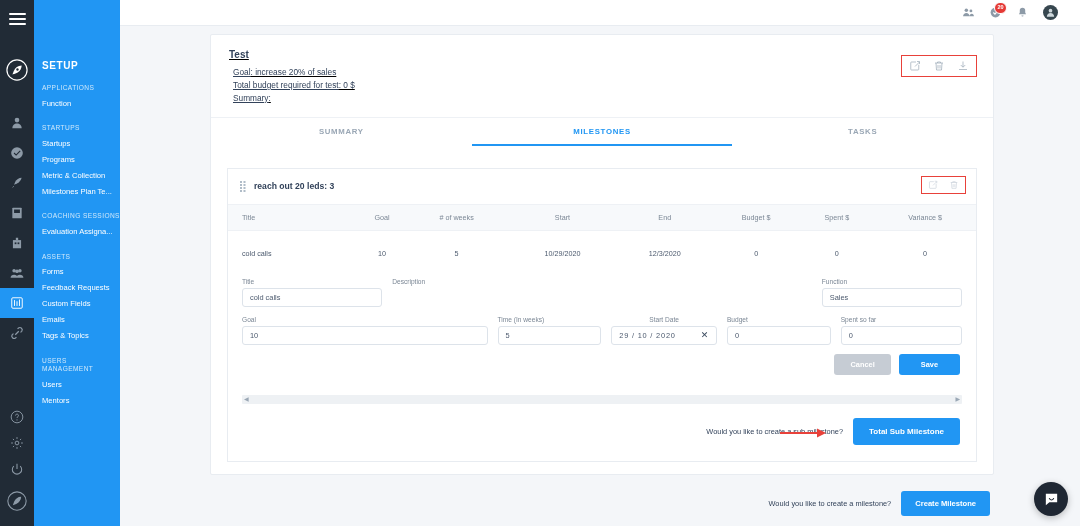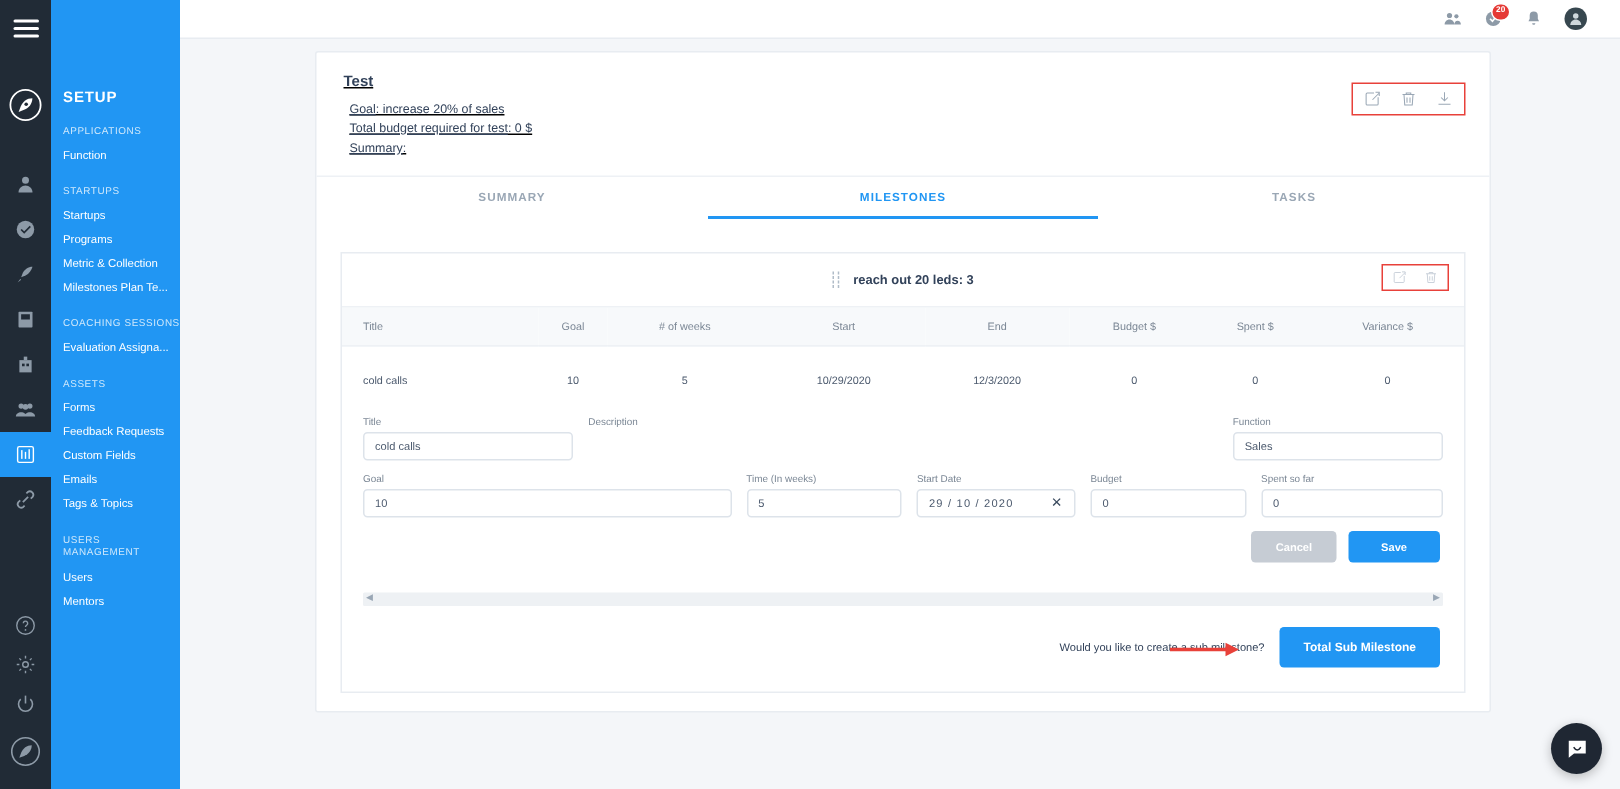--- a/index.html
+++ b/index.html
@@ -103,21 +103,21 @@
   
   .tabs { display:flex; border-top:1px solid #eef1f5; }
   .tab {
     flex:1; text-align:center; padding:9px 0 8px 0; font-size:7.8px; letter-spacing:.7px;
     color:#9aa7b5; font-weight:bold; cursor:pointer; border-bottom:2px solid transparent;
   }
   .tab.active { color:#2196f3; border-bottom:2px solid #2196f3; }
 
   
   .ms-outer { margin: 22px 16px 0 16px; border:1px solid #e8ecf1; background:#fff; }
-  .ms-head { padding:11px 12px; display:flex; align-items:center; position:relative; border-bottom:1px solid #eef1f5;justify-content:center;}
+  .ms-head { padding:11px 12px; display:flex; align-items:center; position:relative; border-bottom:1px solid #eef1f5;}
   .grip { display:inline-block; width:6px; margin-right:8px; cursor:grab; }
   .grip i { display:block; width:1.6px; height:1.6px; background:#b0bcc8; margin:1.4px 0; box-shadow: 3.5px 0 0 #b0bcc8; }
   .ms-name { font-size:8.6px; font-weight:bold; color:#32425a; }
   .ms-actions {
     position:absolute; right:10px; top:7px; border:1.5px solid #e8413a;
     padding:3px 6px; display:flex; gap:11px; align-items:center;
   }
   .ms-actions .act { cursor:pointer; display:flex; }
   .ms-actions .act svg { width:10px; height:10px; fill:none; stroke:#c3ccd6; stroke-width:1.4; }
 
@@ -473,21 +473,21 @@
 
             <div class="row">
               <div class="field" style="width:251px;">
                 <label>Goal</label>
                 <div class="inp">10</div>
               </div>
               <div class="field" style="width:106px;">
                 <label>Time (In weeks)</label>
                 <div class="inp">5</div>
               </div>
-              <div class="field" style="width:108px;">
+              <div class="field" style="width:108px;text-align:center;">
                 <label>Start Date</label>
                 <div class="inp date">
                   <span>29 / 10 / 2020</span>
                   <span class="x">✕</span>
                 </div>
               </div>
               <div class="field" style="width:106px;">
                 <label>Budget</label>
                 <div class="inp">0</div>
               </div>
@@ -515,20 +515,24 @@
               <path d="M46 5l-9-4.5v9z" fill="#e8413a"></path>
             </svg>
             <button class="btn-primary">Total Sub Milestone</button>
           </div>
 
         </div>
 
         <div style="height:12px;"></div>
       </div>
 
+      <div class="create-ms-row">
+        <span class="ask-text">Would you like to create a milestone?</span>
+        <button class="btn-primary2">Create Milestone</button>
+      </div>
 
     </div>
 
     <div class="chat-bubble">
       <svg viewBox="0 0 24 24">
           <path d="M4 4h16v12H9l-5 4z" fill="#fff"></path>
           <path d="M9 10.5c.8 1.4 2 2.2 3 2.2s2.2-.8 3-2.2" stroke="#1f2733" stroke-width="1.5" fill="none" stroke-linecap="round"></path>
         </svg>
     </div>
 

